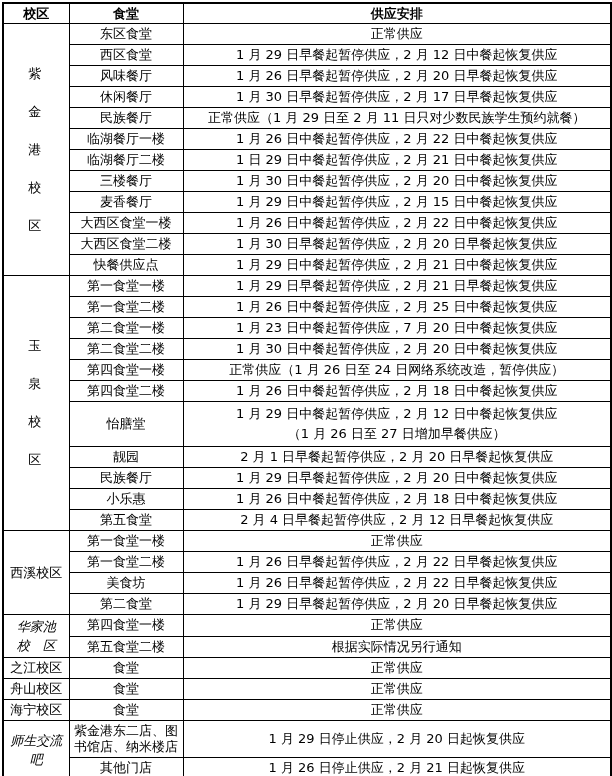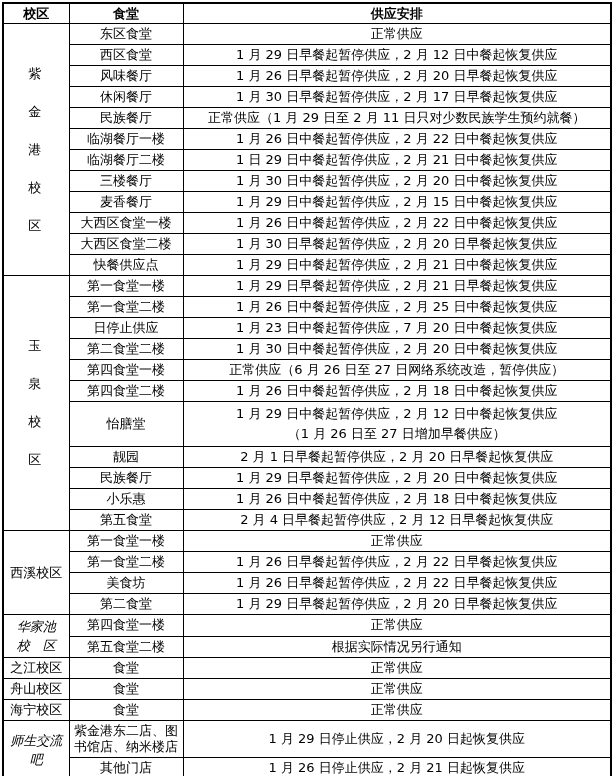--- a/index.html
+++ b/index.html
@@ -123,30 +123,30 @@
         <tr>
           <td rowspan="11" class="campus-cell"><span class="vertical-text">玉泉校区</span></td>
           <td class="hall-cell">第一食堂一楼</td>
           <td class="schedule-cell">1 月 29 日早餐起暂停供应，2 月 21 日早餐起恢复供应</td>
         </tr>
         <tr>
           <td class="hall-cell">第一食堂二楼</td>
           <td class="schedule-cell">1 月 26 日中餐起暂停供应，2 月 25 日中餐起恢复供应</td>
         </tr>
         <tr>
-          <td class="hall-cell">日停止供应</td>
+          <td class="hall-cell">第二食堂一楼</td>
           <td class="schedule-cell">1 月 23 日中餐起暂停供应，7 月 20 日中餐起恢复供应</td>
         </tr>
         <tr>
           <td class="hall-cell">第二食堂二楼</td>
           <td class="schedule-cell">1 月 30 日中餐起暂停供应，2 月 20 日中餐起恢复供应</td>
         </tr>
         <tr>
           <td class="hall-cell">第四食堂一楼</td>
-          <td class="schedule-cell">正常供应（6 月 26 日至 27 日网络系统改造，暂停供应）</td>
+          <td class="schedule-cell">正常供应（1 月 26 日至 24 日网络系统改造，暂停供应）</td>
         </tr>
         <tr>
           <td class="hall-cell">第四食堂二楼</td>
           <td class="schedule-cell">1 月 26 日中餐起暂停供应，2 月 18 日中餐起恢复供应</td>
         </tr>
         <tr>
           <td class="hall-cell">怡膳堂</td>
           <td class="schedule-cell">
             <div class="schedule-line">1 月 29 日中餐起暂停供应，2 月 12 日中餐起恢复供应</div>
             <div class="schedule-line">（1 月 26 日至 27 日增加早餐供应）</div>

